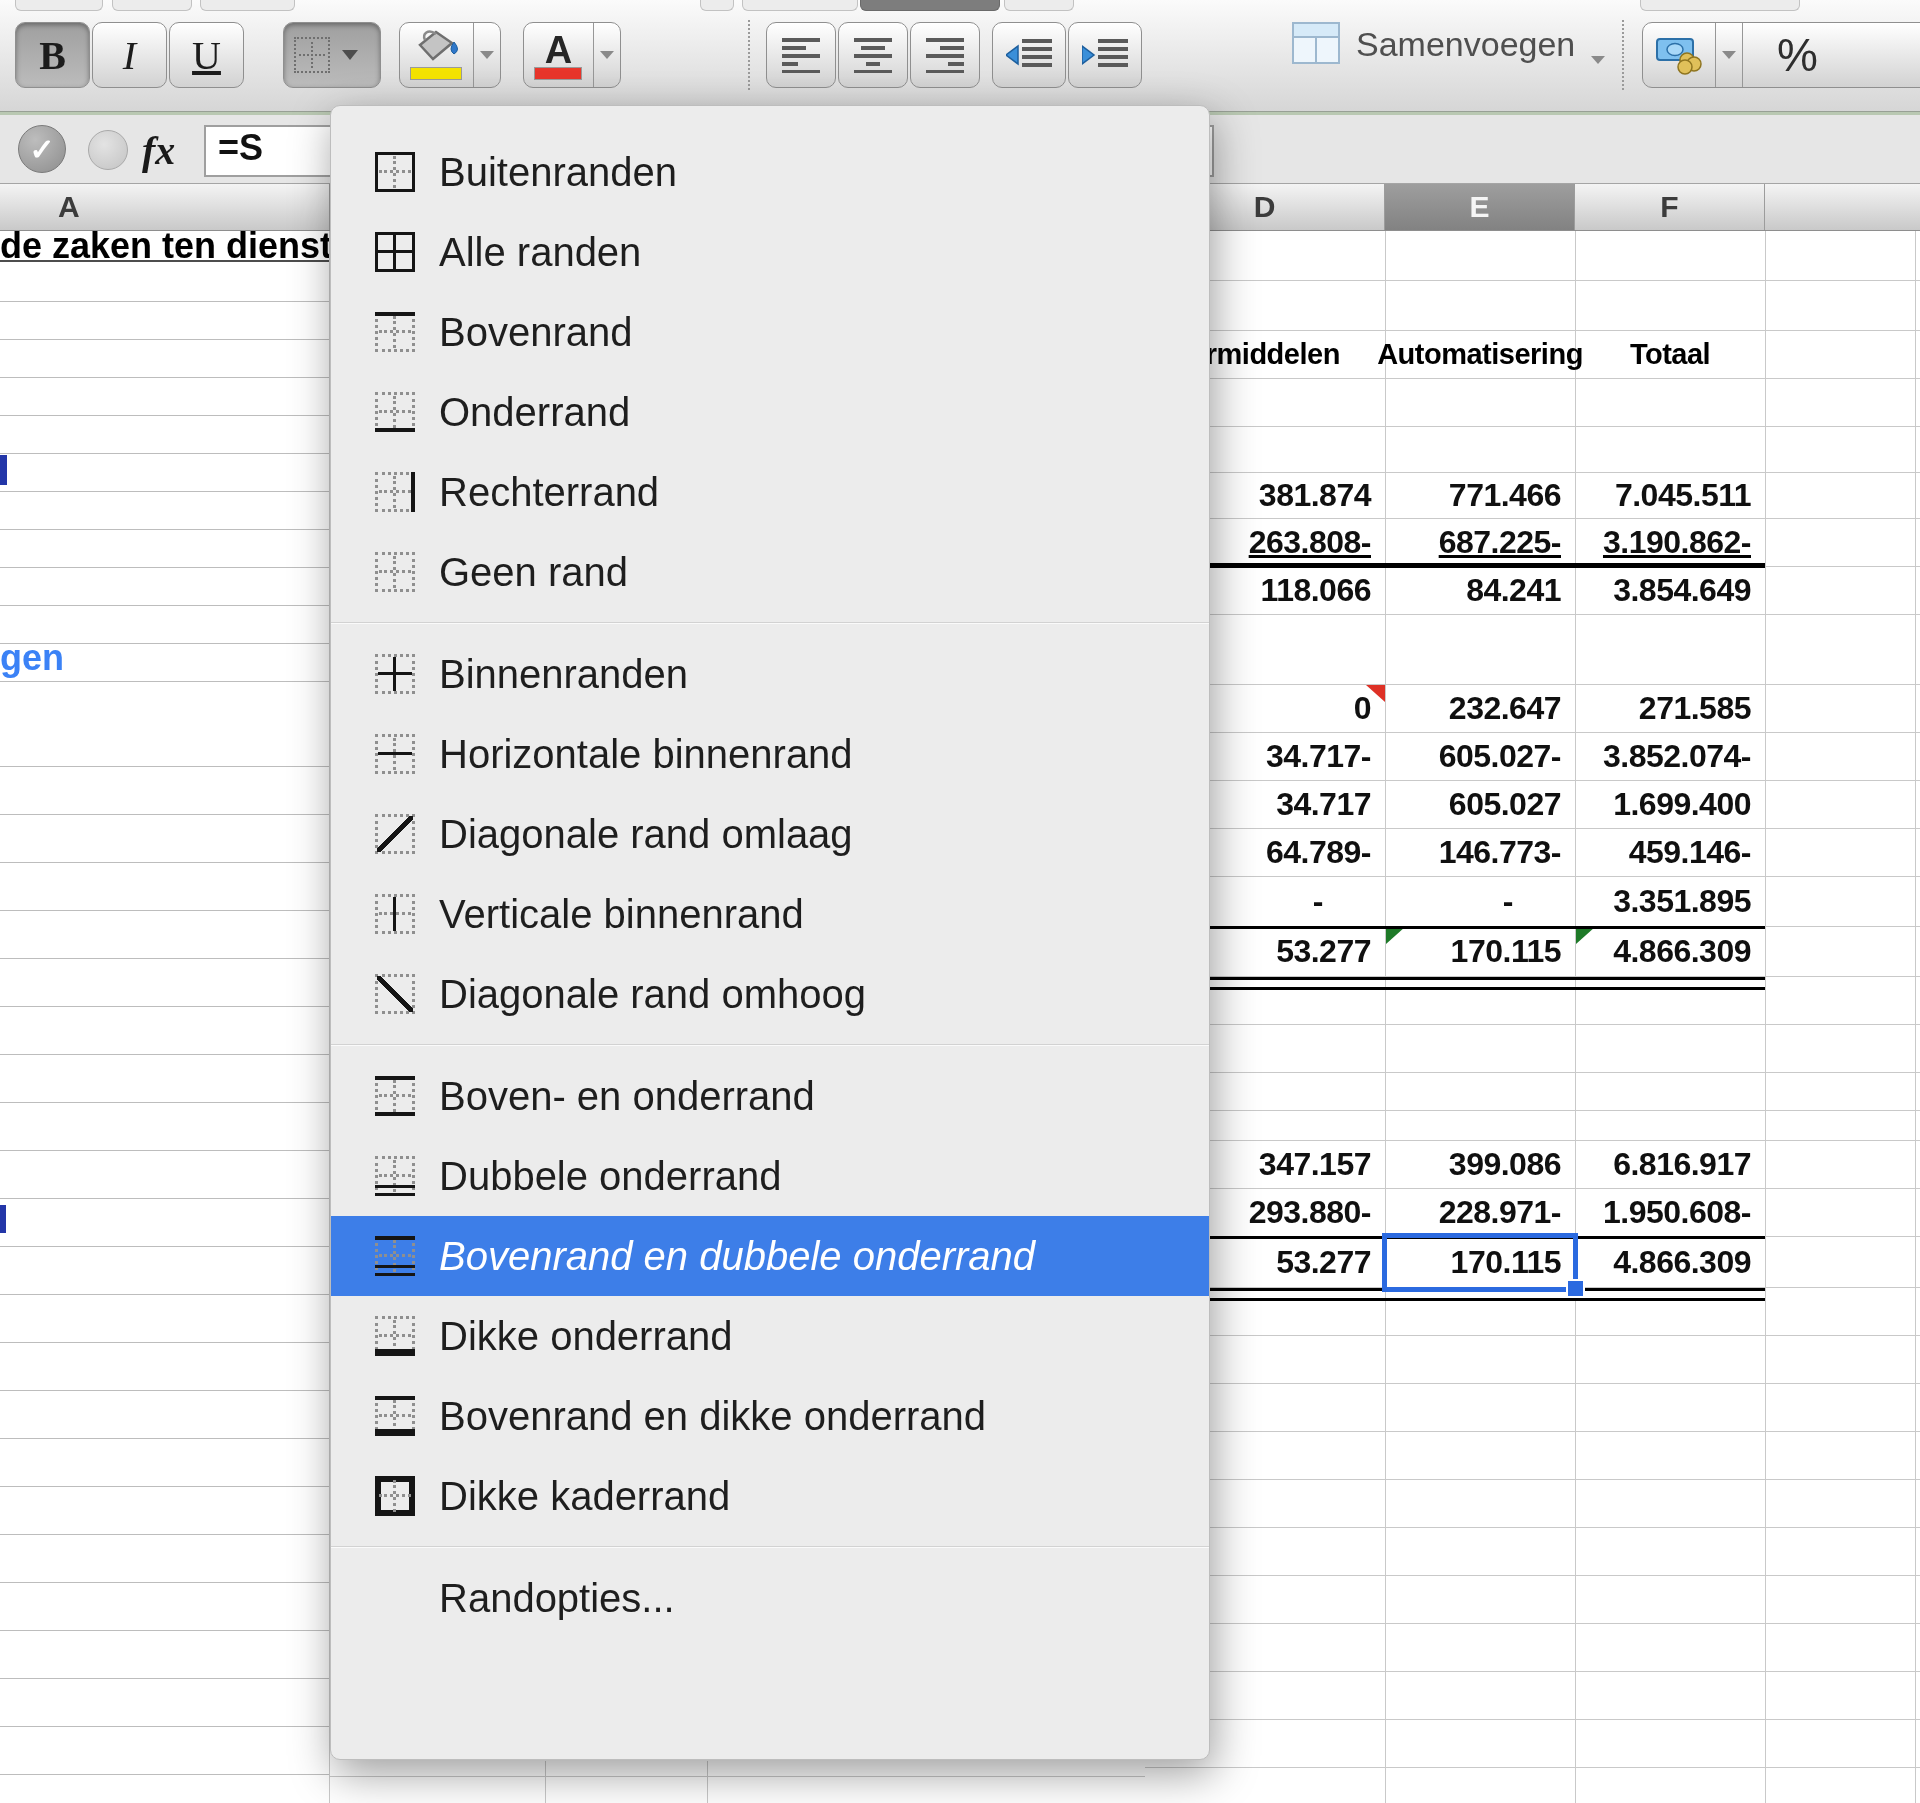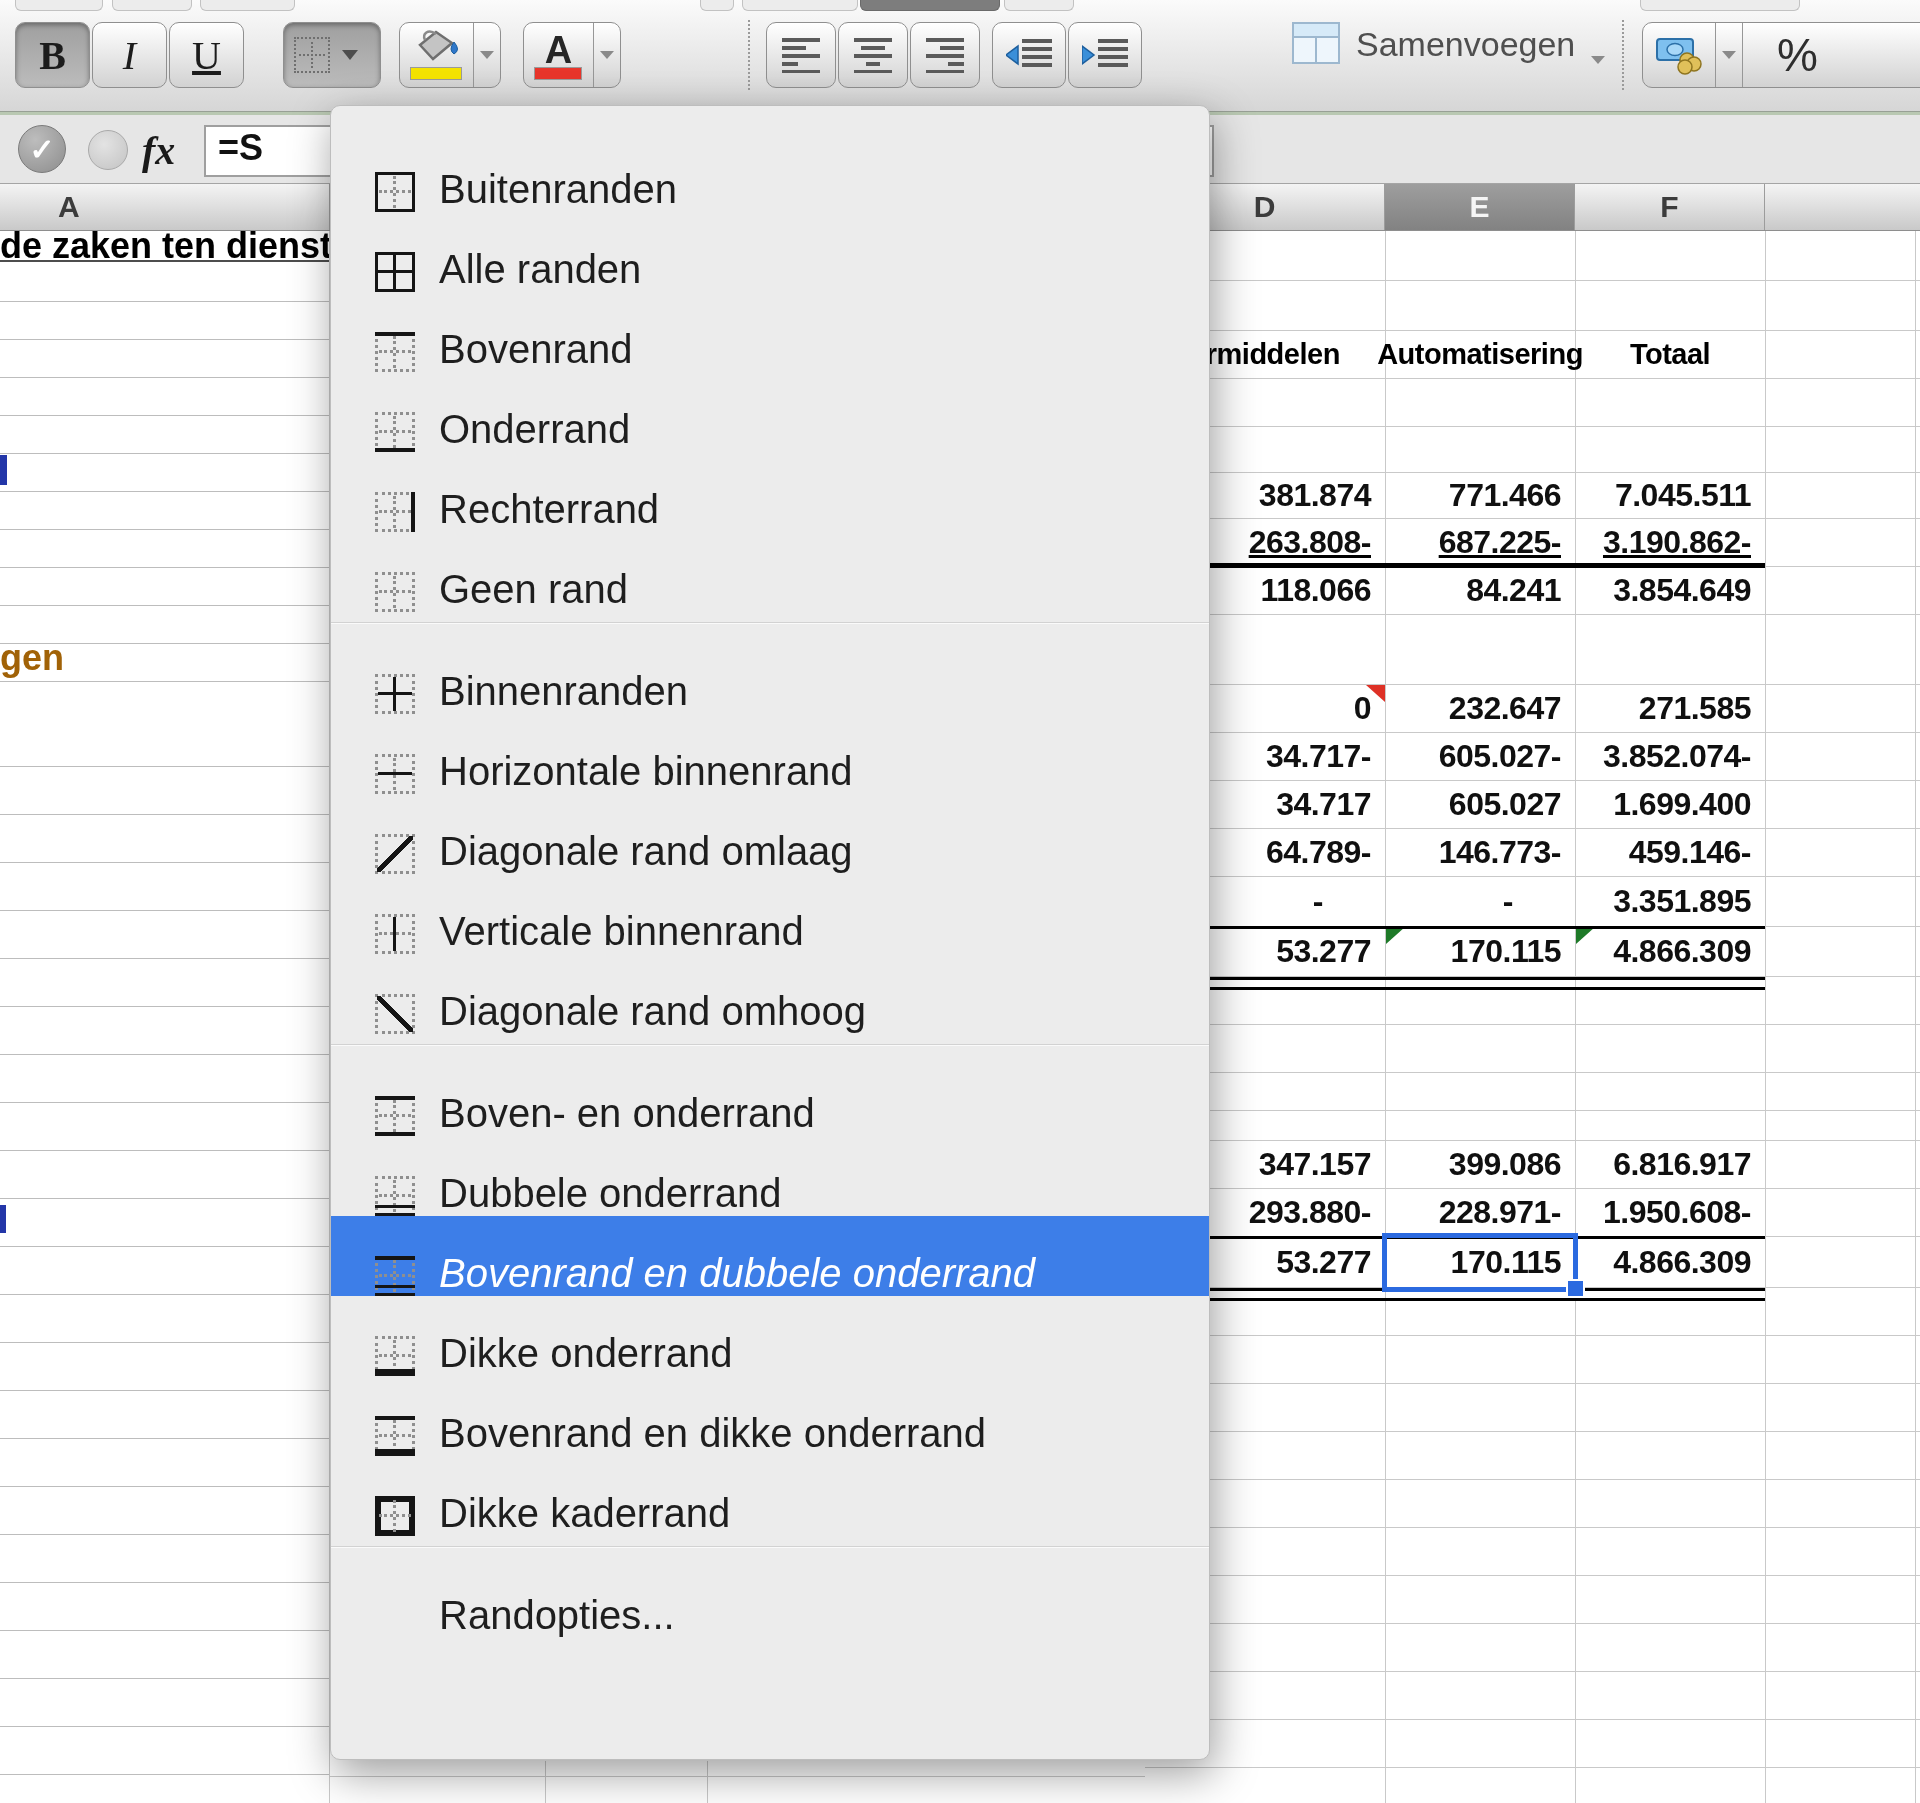--- a/index.html
+++ b/index.html
@@ -54,21 +54,21 @@
   .ch-a { justify-content:flex-start; padding-left:58px; }
 
   
   .sheet { position:absolute; left:0; top:231px; width:1920px; height:1572px; background:#fff; z-index:1; }
   .ltitle { position:absolute; left:0; top:0; width:330px; height:31px; border-bottom:2px solid #4d4d4d;
     font-size:36px; font-weight:bold; color:#000; white-space:nowrap; overflow:hidden; line-height:30px; }
   .lsec1 { position:absolute; left:0; top:33px; width:330px; height:455px;
     background:repeating-linear-gradient(to bottom, transparent 0, transparent 37px, #bdbdbd 37px, #bdbdbd 38px); }
   .lsec2 { position:absolute; left:0; top:488px; width:330px; height:1084px;
     background:repeating-linear-gradient(to bottom, transparent 0, transparent 47px, #bdbdbd 47px, #bdbdbd 48px); }
-  .lfrag { position:absolute; left:0; top:406px; font-size:36px; font-weight:bold; color:#a16207; }
+  .lfrag { position:absolute; left:0; top:406px; font-size:36px; font-weight:bold; color:#3b82f6; }
   .sliver { position:absolute; background:#2336a8; }
   .a-right-line { position:absolute; left:329px; top:0; bottom:0; width:1px; background:#c9c9c9; }
   .bm-v { position:absolute; top:1530px; bottom:0; width:1px; background:#c9c9c9; }
   .bm-h { position:absolute; left:330px; width:815px; top:1545px; height:1px; background:#c9c9c9; }
 
   .rpane { position:absolute; left:1145px; top:0; width:775px; height:1572px; }
   .vl { position:absolute; top:0; bottom:0; width:1px; background:#c9c9c9; }
   .srow { position:relative; width:775px; border-bottom:1px solid #c9c9c9; display:flex; }
   .cell { position:relative; height:100%; display:flex; align-items:center; justify-content:flex-end;
     padding-right:14px; font-size:32px; font-weight:bold; color:#101010; letter-spacing:-0.5px; white-space:nowrap; }
@@ -84,21 +84,21 @@
   .dbl { position:absolute; left:0; right:155px; bottom:-14px; height:13px;
     border-top:3px solid #000; border-bottom:3px solid #000; z-index:2; pointer-events:none; }
   .cell.sel::before { content:""; position:absolute; inset:-4px -3px -5px -3px; border:5px solid #2b6ae0; z-index:4; pointer-events:none; }
   .cell.sel::after { content:""; position:absolute; right:-10px; bottom:-11px; width:15px; height:15px;
     background:#2b6ae0; border:2px solid #fff; z-index:5; }
 
   
   .menu { position:absolute; left:330px; top:105px; width:880px; height:1655px; background:#ececec;
     border:1px solid #bdbdbd; border-radius:10px; box-shadow:4px 14px 44px rgba(0,0,0,.38);
     z-index:6; padding-top:26px; overflow:hidden; }
-  .menu-item { height:80px; display:flex; align-items:flex-end; padding:0 28px 0 44px; gap:24px; cursor:default; }
+  .menu-item { height:80px; display:flex; align-items:center; padding:0 28px 0 44px; gap:24px; cursor:default; }
   .menu-item .mlabel { font-size:40px; color:#1e1e1e; white-space:nowrap; }
   .menu-item.hl { background:#3d7ee8; }
   .menu-item.hl .mlabel { color:#fff;font-style:italic; }
   .menu-sep { height:2px; background:#d2d2d2; border-bottom:1px solid #fafafa; margin:10px 0; }
   .bicon { position:relative; width:40px; height:40px; flex:none; }
   .bicon i { position:absolute; }
   .bicon .box-dot   { inset:0; border:3px dotted #8f8f8f; }
   .bicon .box-solid { inset:0; border:3px solid #151515; }
   .bicon .box-thick { inset:0; border:6px solid #151515; }
   .bicon .h-dot   { left:4px; right:4px; top:18px; border-top:3px dotted #8f8f8f; }

